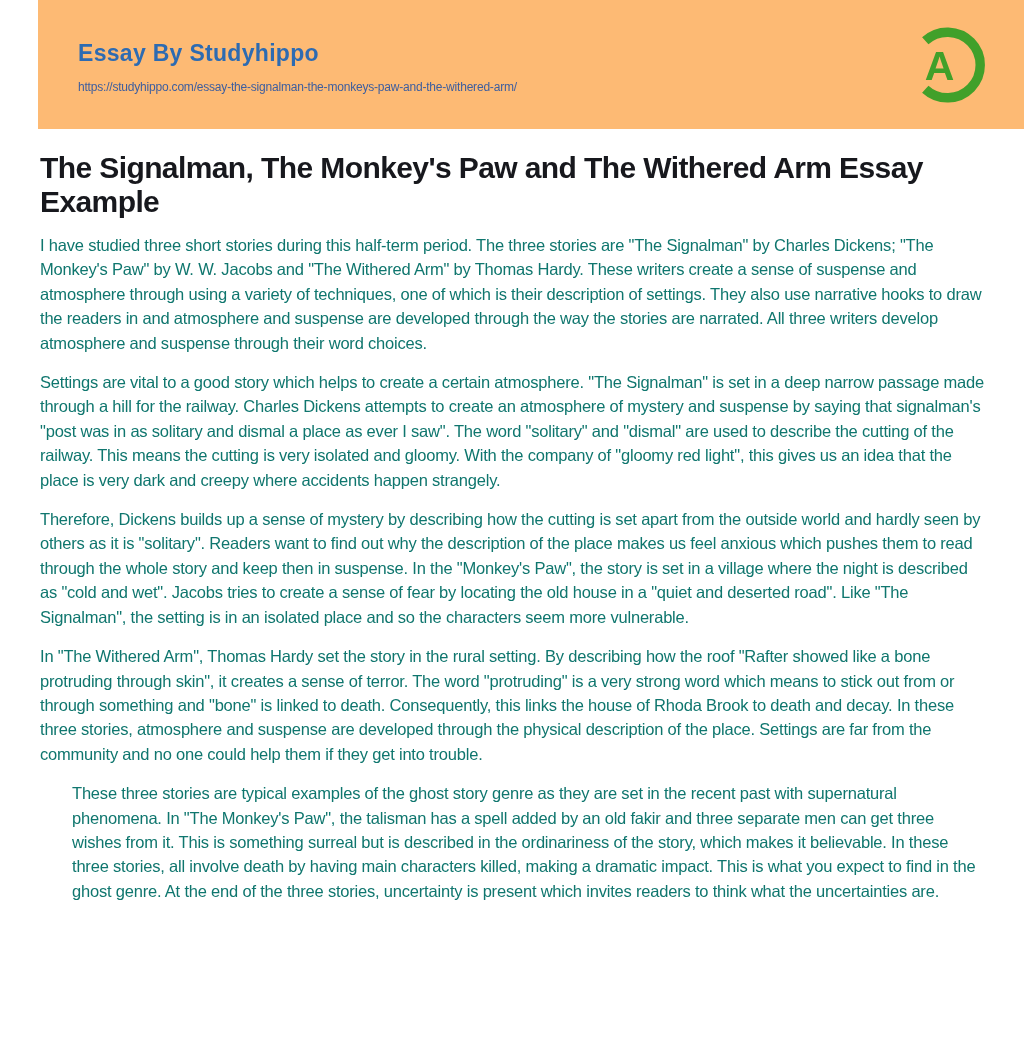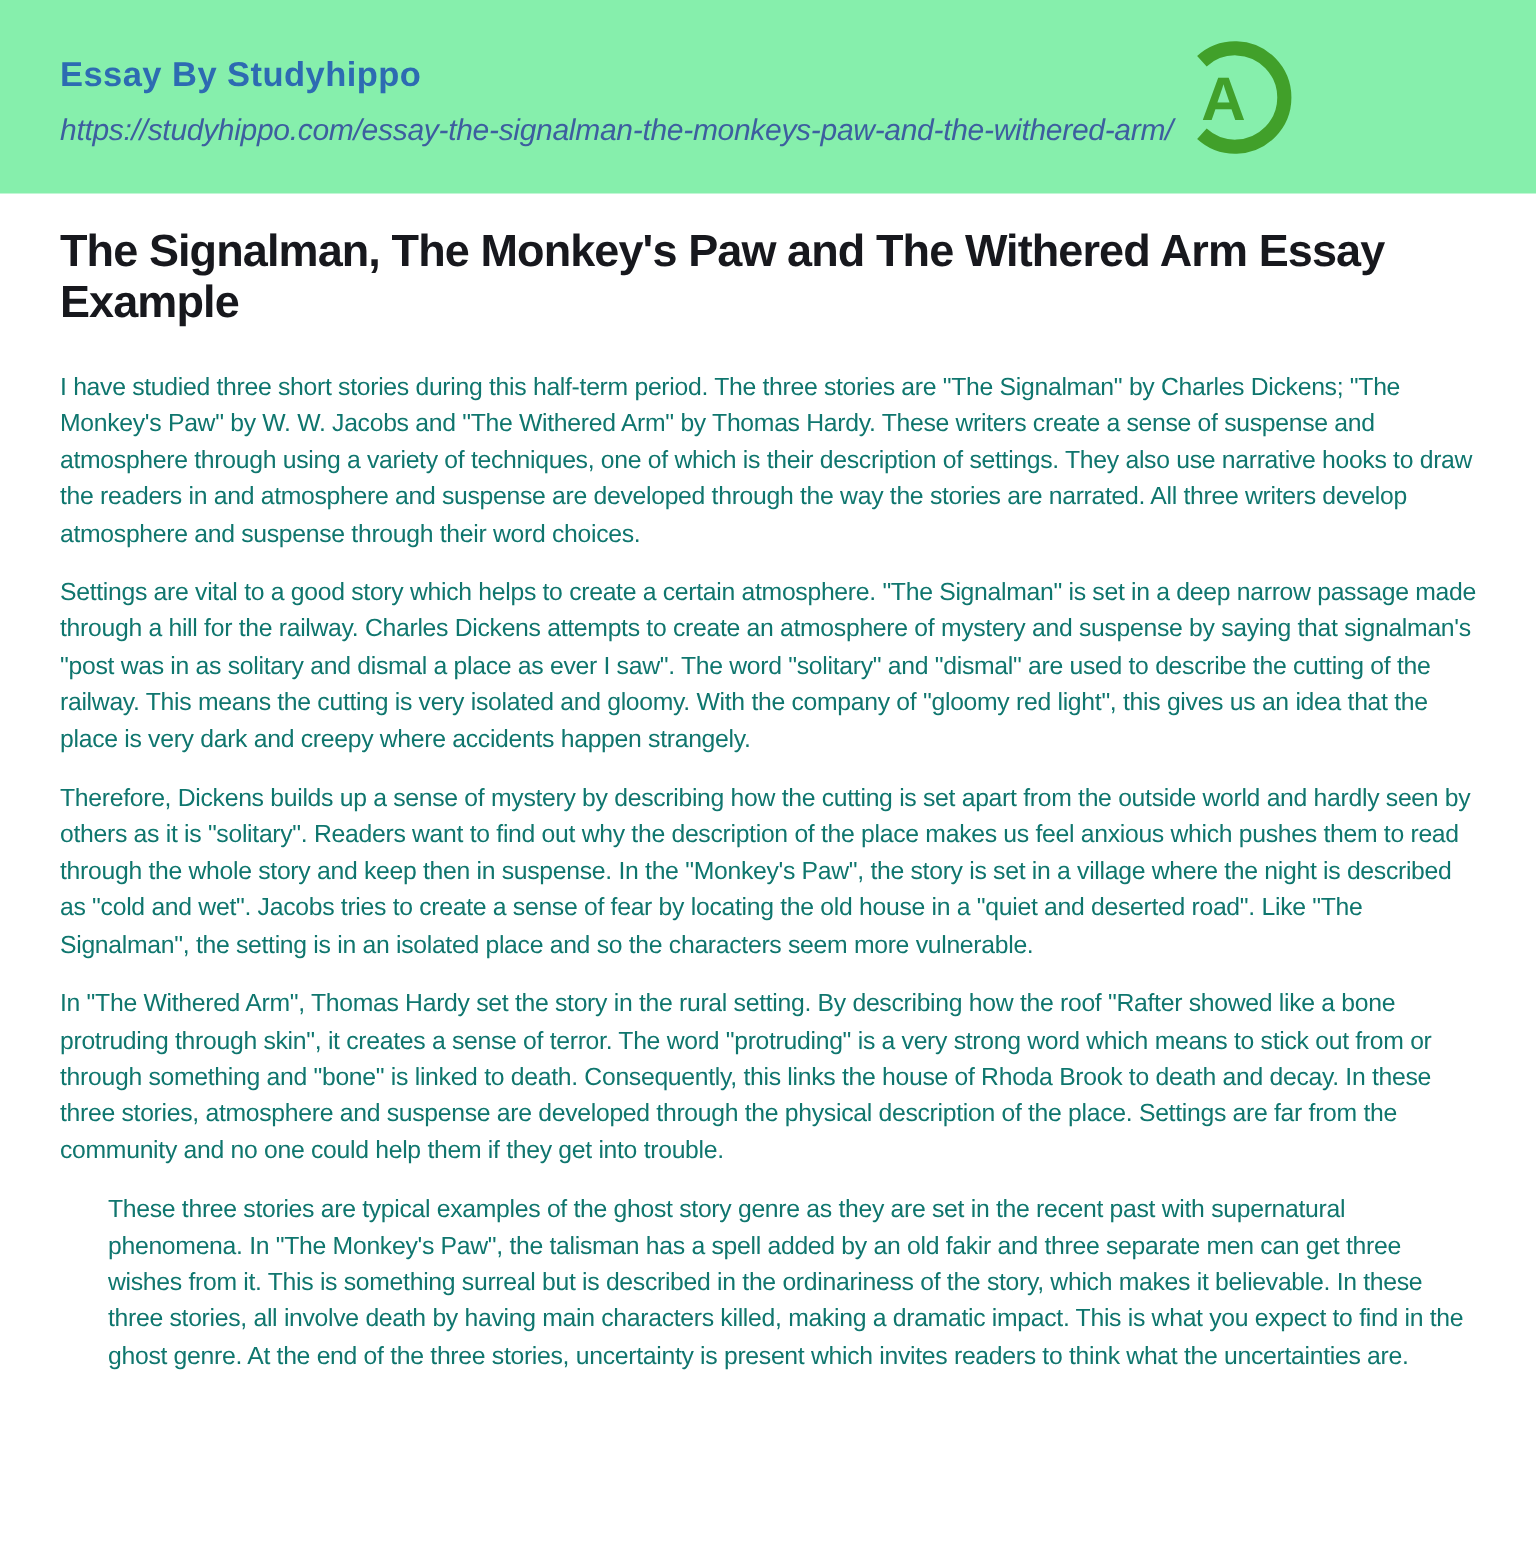--- a/index.html
+++ b/index.html
@@ -9,63 +9,63 @@
     font-family: "Liberation Sans", sans-serif;
   }
   .page {
     width: 1024px;
     min-height: 1045px;
     background: #ffffff;
   }
 
   
   .site-header {
-    background: #86efac;
+    background: #fdba74;
     height: 129px;
     padding: 0 36px 0 40px;
     display: flex;
     align-items: center;
-    justify-content: flex-start;
+    justify-content: space-between;
+    margin-left: 38px;
   }
   .header-text { padding-top: 6px; }
   .site-title {
     color: #2d6bb2;
     font-size: 23px;
     font-weight: 700;
     letter-spacing: 0.3px;
   }
   .page-url {
     margin-top: 13px;
     color: #3d5e9f;
-    font-size: 20px;
+    font-size: 12px;
     letter-spacing: -0.2px;
     text-decoration: none;
     display: inline-block;
-    font-style: italic;
   }
   .logo-wrap {
     width: 82px;
     height: 92px;
     display: flex;
     align-items: center;
     justify-content: center;
   }
 
   
   .essay-content {
     padding: 22px 38px 40px 40px;
     max-width: 1024px;
   }
   .essay-title {
     color: #17181d;
     font-size: 30px;
     line-height: 34px;
     font-weight: 800;
     letter-spacing: -0.6px;
-    margin-bottom: 27px;
+    margin-bottom: 14px;
   }
   .essay-paragraph {
     color: #0f766e;
     font-size: 16.5px;
     line-height: 24.4px;
     letter-spacing: -0.2px;
     margin-bottom: 15px;
     max-width: 948px;
   }
   .essay-paragraph:last-child { margin-bottom: 0; margin-left: 32px; }

